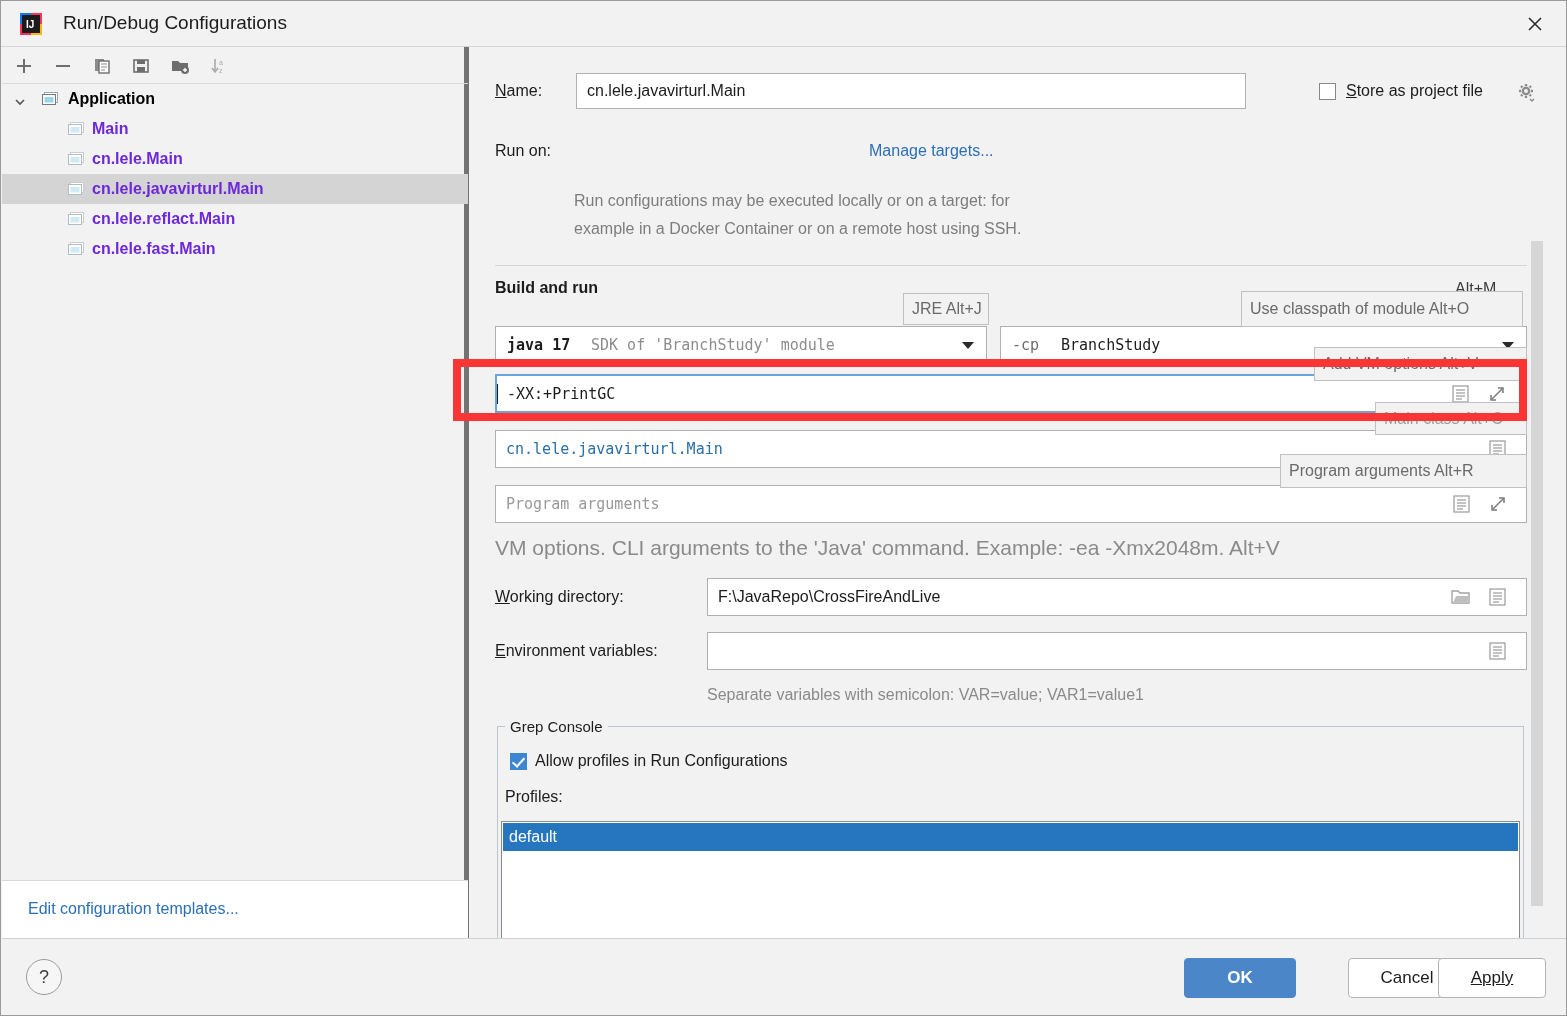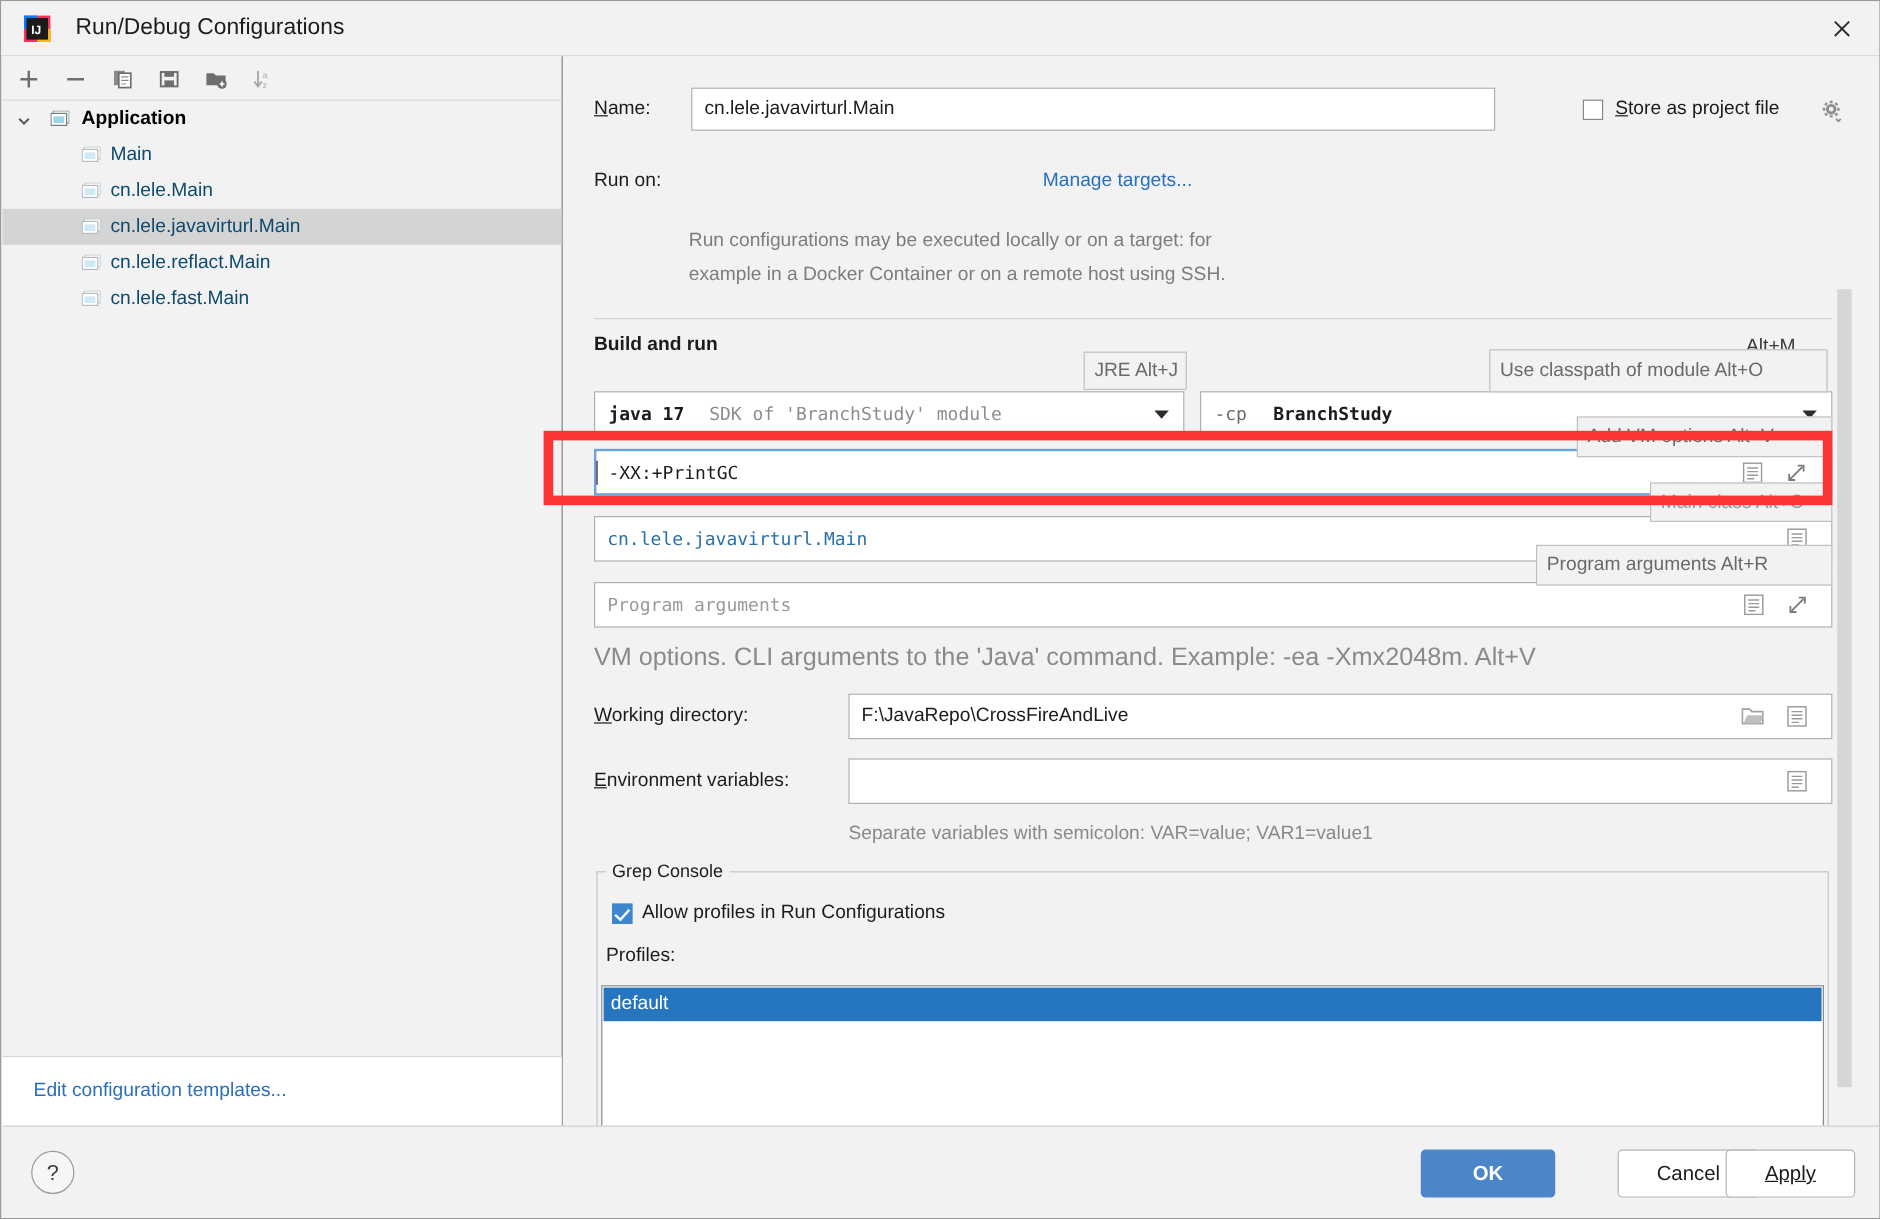--- a/index.html
+++ b/index.html
@@ -36,41 +36,42 @@
     position: absolute; right: 0px; top: 0px; width: 62px; height: 45px;
     display: flex; align-items: center; justify-content: center;
     cursor: default;
   }
   .close-btn svg { display: block; }
 
   
   .left-panel {
     position: absolute; left: 1px; top: 46px; width: 467px; height: 893px;
     background: #f2f2f2;
-    border-right: 1px solid #737373;
+    border-right: 5px solid #737373;
     box-sizing: border-box;
     text-align: right;
   }
   .toolbar {
     position: absolute; left: 0; top: 0; width: 466px; height: 37px;
     border-bottom: 1px solid #d9d9d9;
     box-sizing: border-box;
   }
   .tb-icon {
     position: absolute; top: 7px; width: 24px; height: 24px;
     display: flex; align-items: center; justify-content: center;
     cursor: default;
   }
 
   .tree { position: absolute; left: 0; top: 37px; width: 466px; }
   .tree-row {
     position: relative; height: 30px;
     display: flex; align-items: center;
-    font-size: 16px; color: #0c4a6e;
-    cursor: default;
+    font-size: 16px; color: #6d28d9;
+    cursor: default;
+    font-weight: bold;
   }
   .tree-row.root { color: #000; font-weight: bold; }
   .tree-row.selected { background: #d4d4d4; }
   .chev { position: absolute; left: 12px; top: 10px; width: 12px; height: 12px; }
   .node-icon { position: absolute; width: 16px; height: 14px; }
   .tree-label { position: absolute; white-space: nowrap; }
 
   .edit-templates {
     position: absolute; left: 0; bottom: 0; width: 466px; height: 60px;
     background: #ffffff;
@@ -434,21 +435,21 @@
     </div>
 
     <div class="combo" style="left:26px; top:279px; width:492px; height:38px;">
       <span class="mono" style="position:absolute; left:11px; font-weight:bold; color:#1c1c1c;">java 17</span>
       <span class="mono" style="position:absolute; left:95px; color:#8d8d8d;">SDK of 'BranchStudy' module</span>
       <span class="arrow-dn"></span>
     </div>
 
     <div class="combo" style="left:531px; top:279px; width:527px; height:38px;">
       <span class="mono" style="position:absolute; left:11px; color:#6c6c6c;">-cp</span>
-      <span class="mono" style="position:absolute; left:60px; font-weight:bold; color:#1c1c1c;">BranchStudy</span>
+      <span class="mono" style="position:absolute; left:60px; font-weight:normal; color:#1c1c1c;">BranchStudy</span>
       <span class="arrow-dn"></span>
     </div>
 
     <div class="tooltip" style="left:845px; top:300px; width:213px; height:34px;">
       <span>Add VM options Alt+V</span>
     </div>
 
     <div class="tfield" style="left:26px; top:327px; width:1032px; height:39px; border:2px solid #6ba3dd;">
       <span class="val mono" style="color:#1c1c1c;">-XX:+PrintGC</span>
       <span style="position:absolute; left:0; width:1px; height:20px; background:#1c1c1c;"></span>

